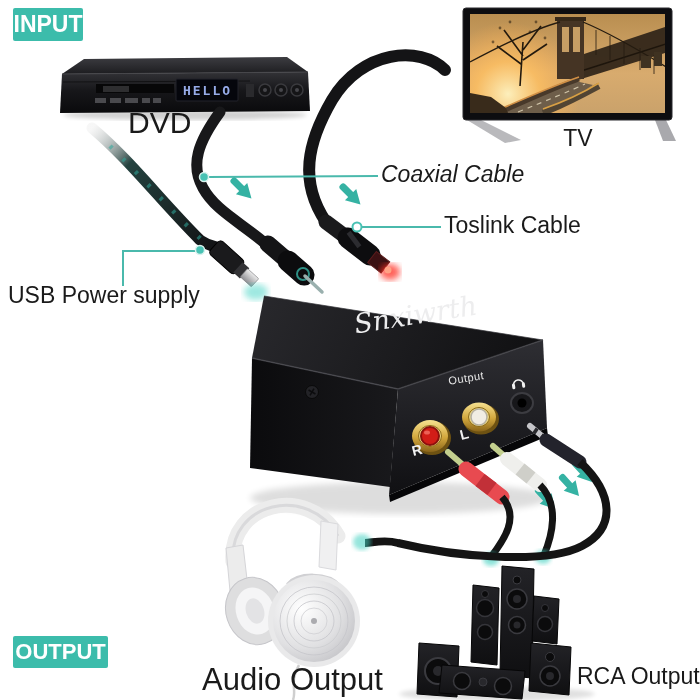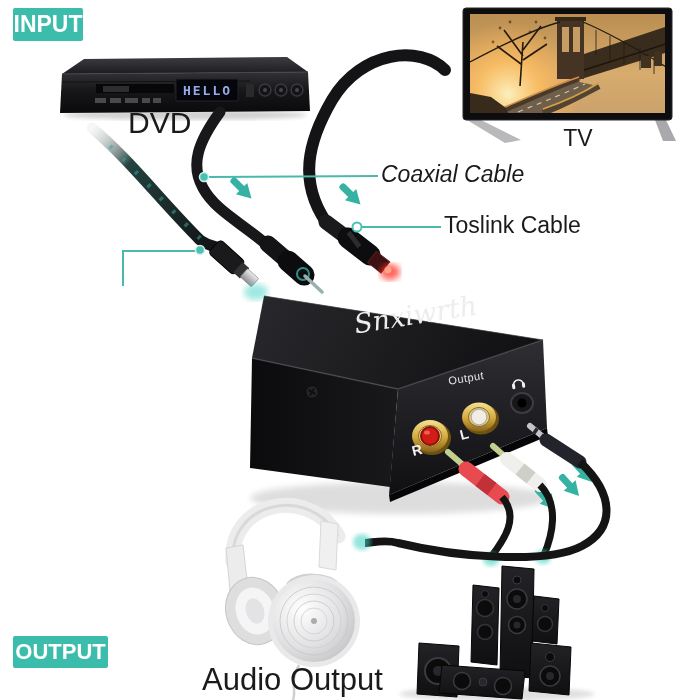--- a/index.html
+++ b/index.html
@@ -365,20 +365,22 @@
   </g>
 </svg>
 
   <div id="badge-input" class="badge">INPUT</div>
   <div id="badge-output" class="badge">OUTPUT</div>
 
   <div id="lbl-dvd" class="lbl">DVD</div>
   <div id="lbl-tv" class="lbl">TV</div>
   <div id="lbl-coax" class="lbl">Coaxial Cable</div>
   <div id="lbl-toslink" class="lbl">Toslink Cable</div>
+  <div id="lbl-usb" class="lbl">USB Power supply</div>
   <div id="lbl-audio" class="lbl">Audio Output</div>
+  <div id="lbl-rca" class="lbl">RCA Output</div>
 
   <div id="dvd-display-text">HELLO</div>
   <div id="brand">Snxiwrth</div>
   <div id="panel-output">Output</div>
   <div id="jack-r" class="jack-letter">R</div>
   <div id="jack-l" class="jack-letter">L</div>
 </div>
 
 </body></html>

